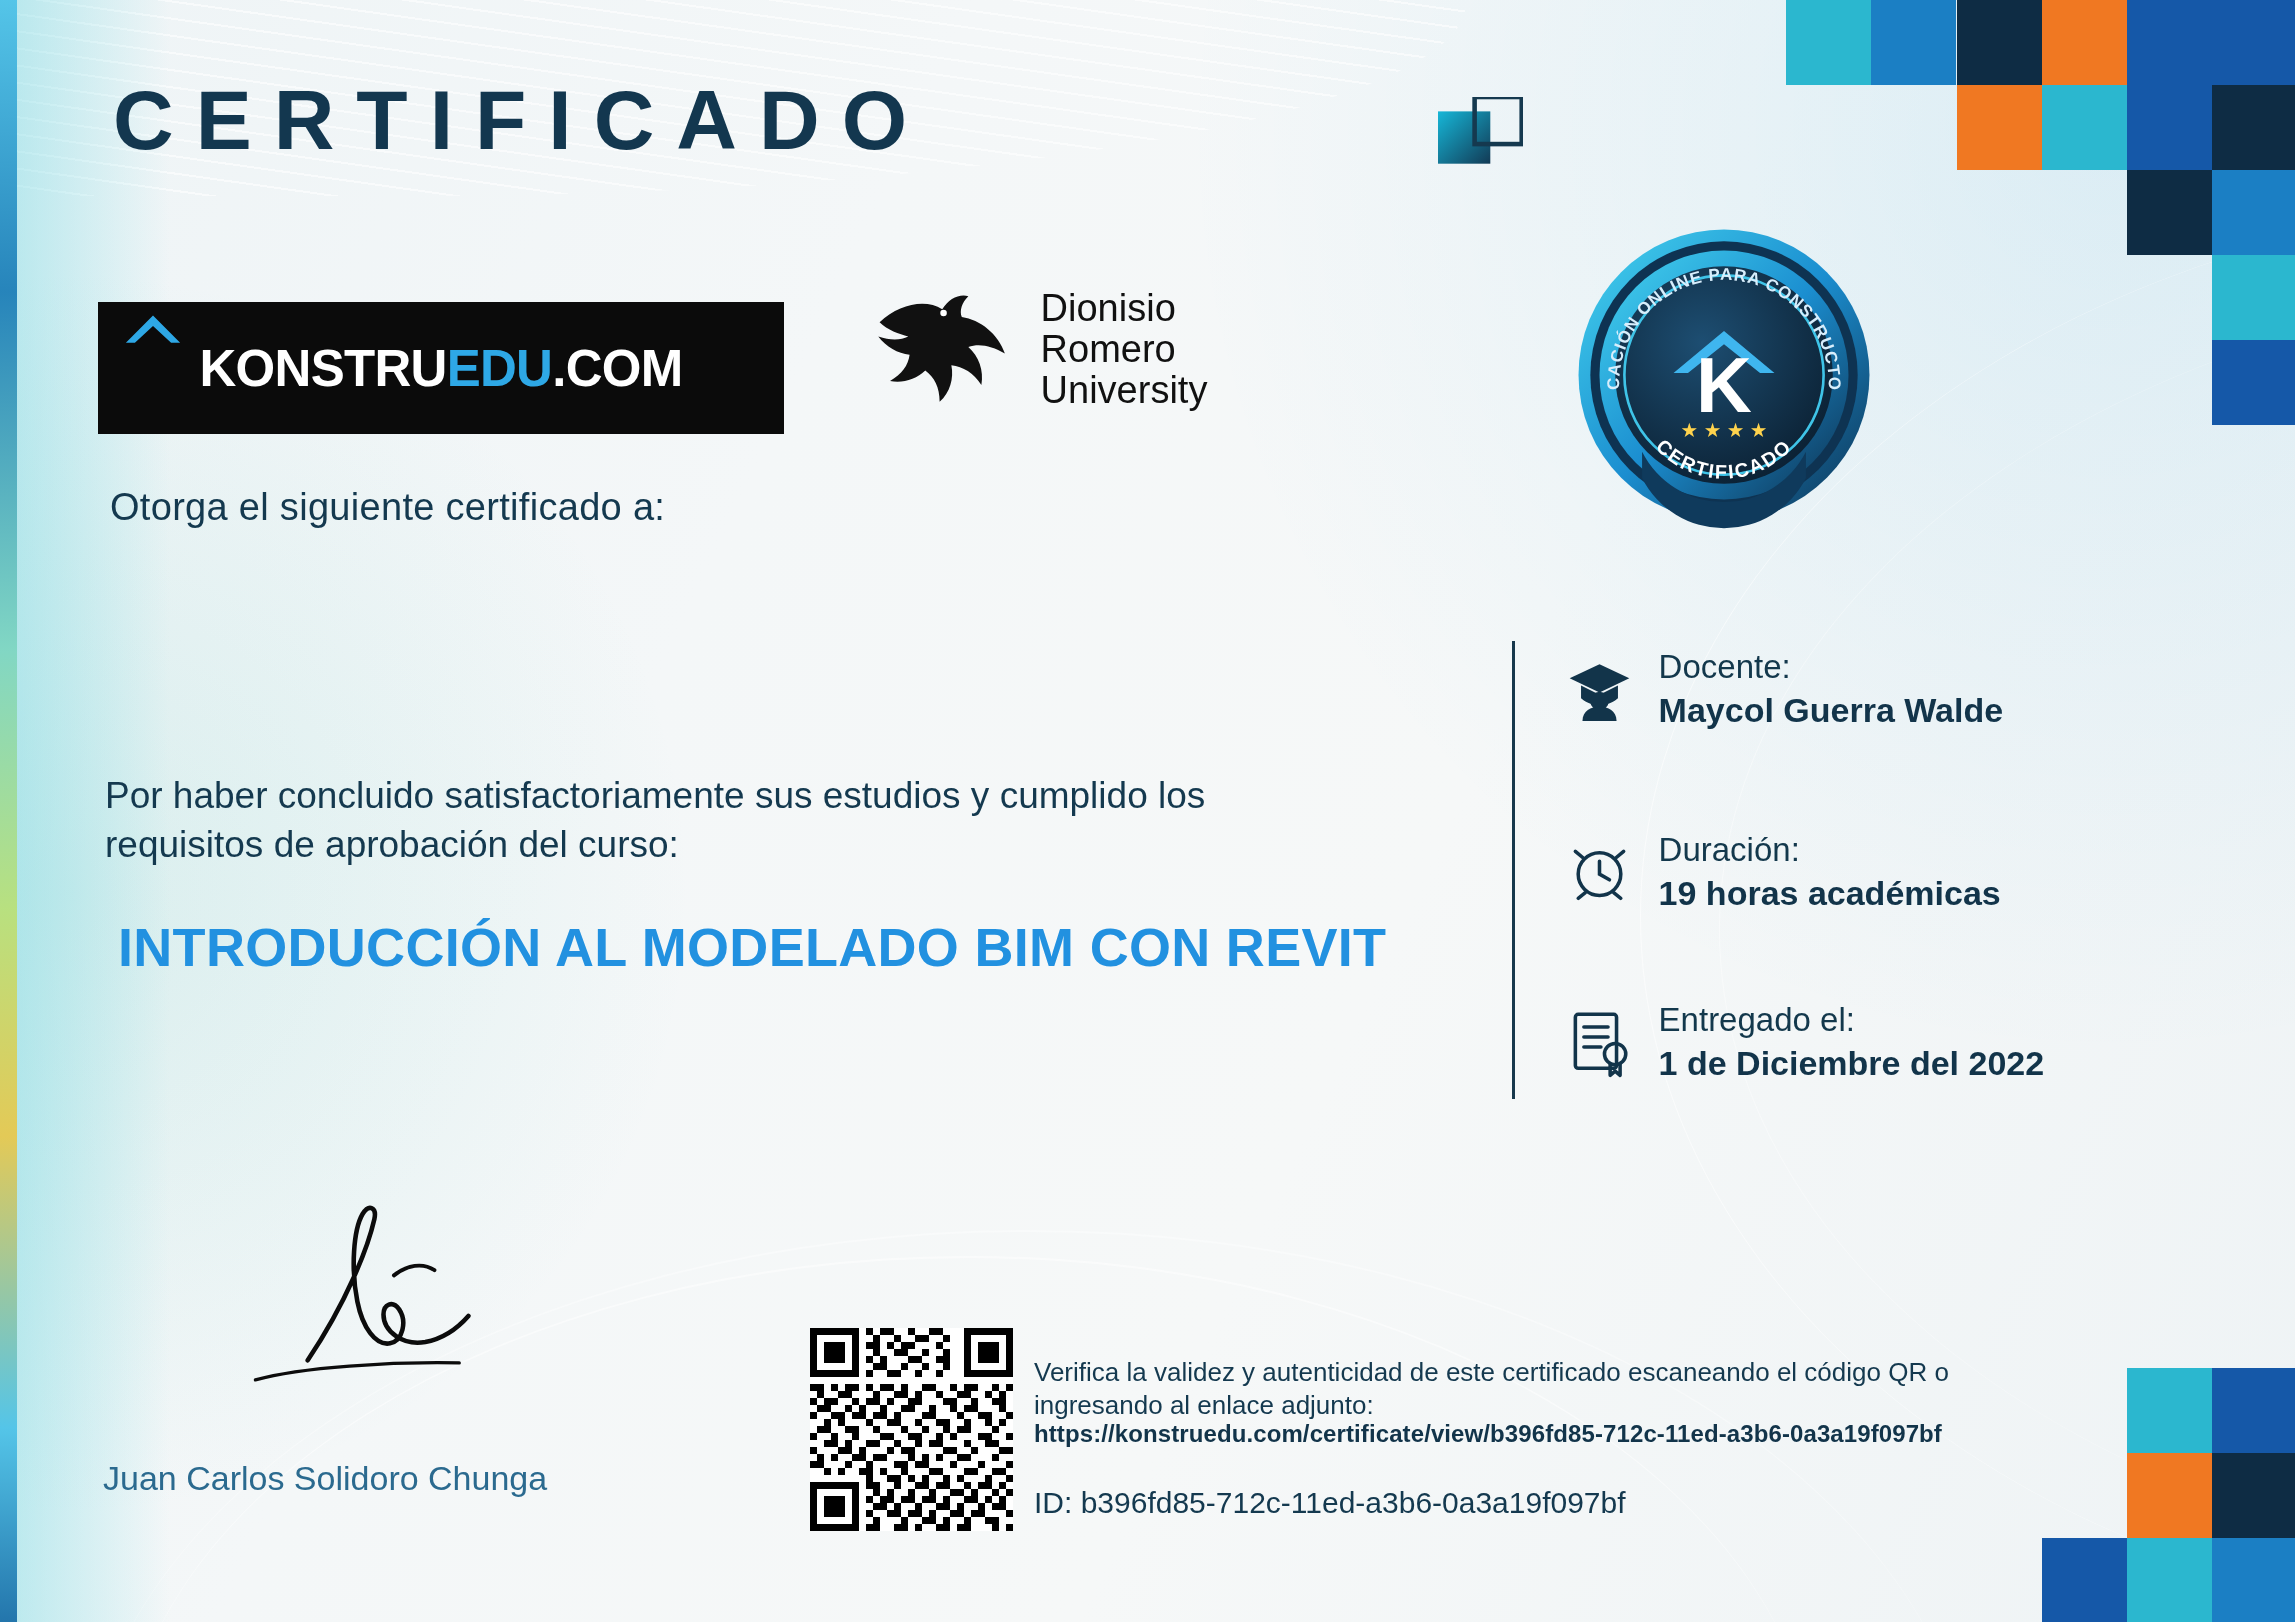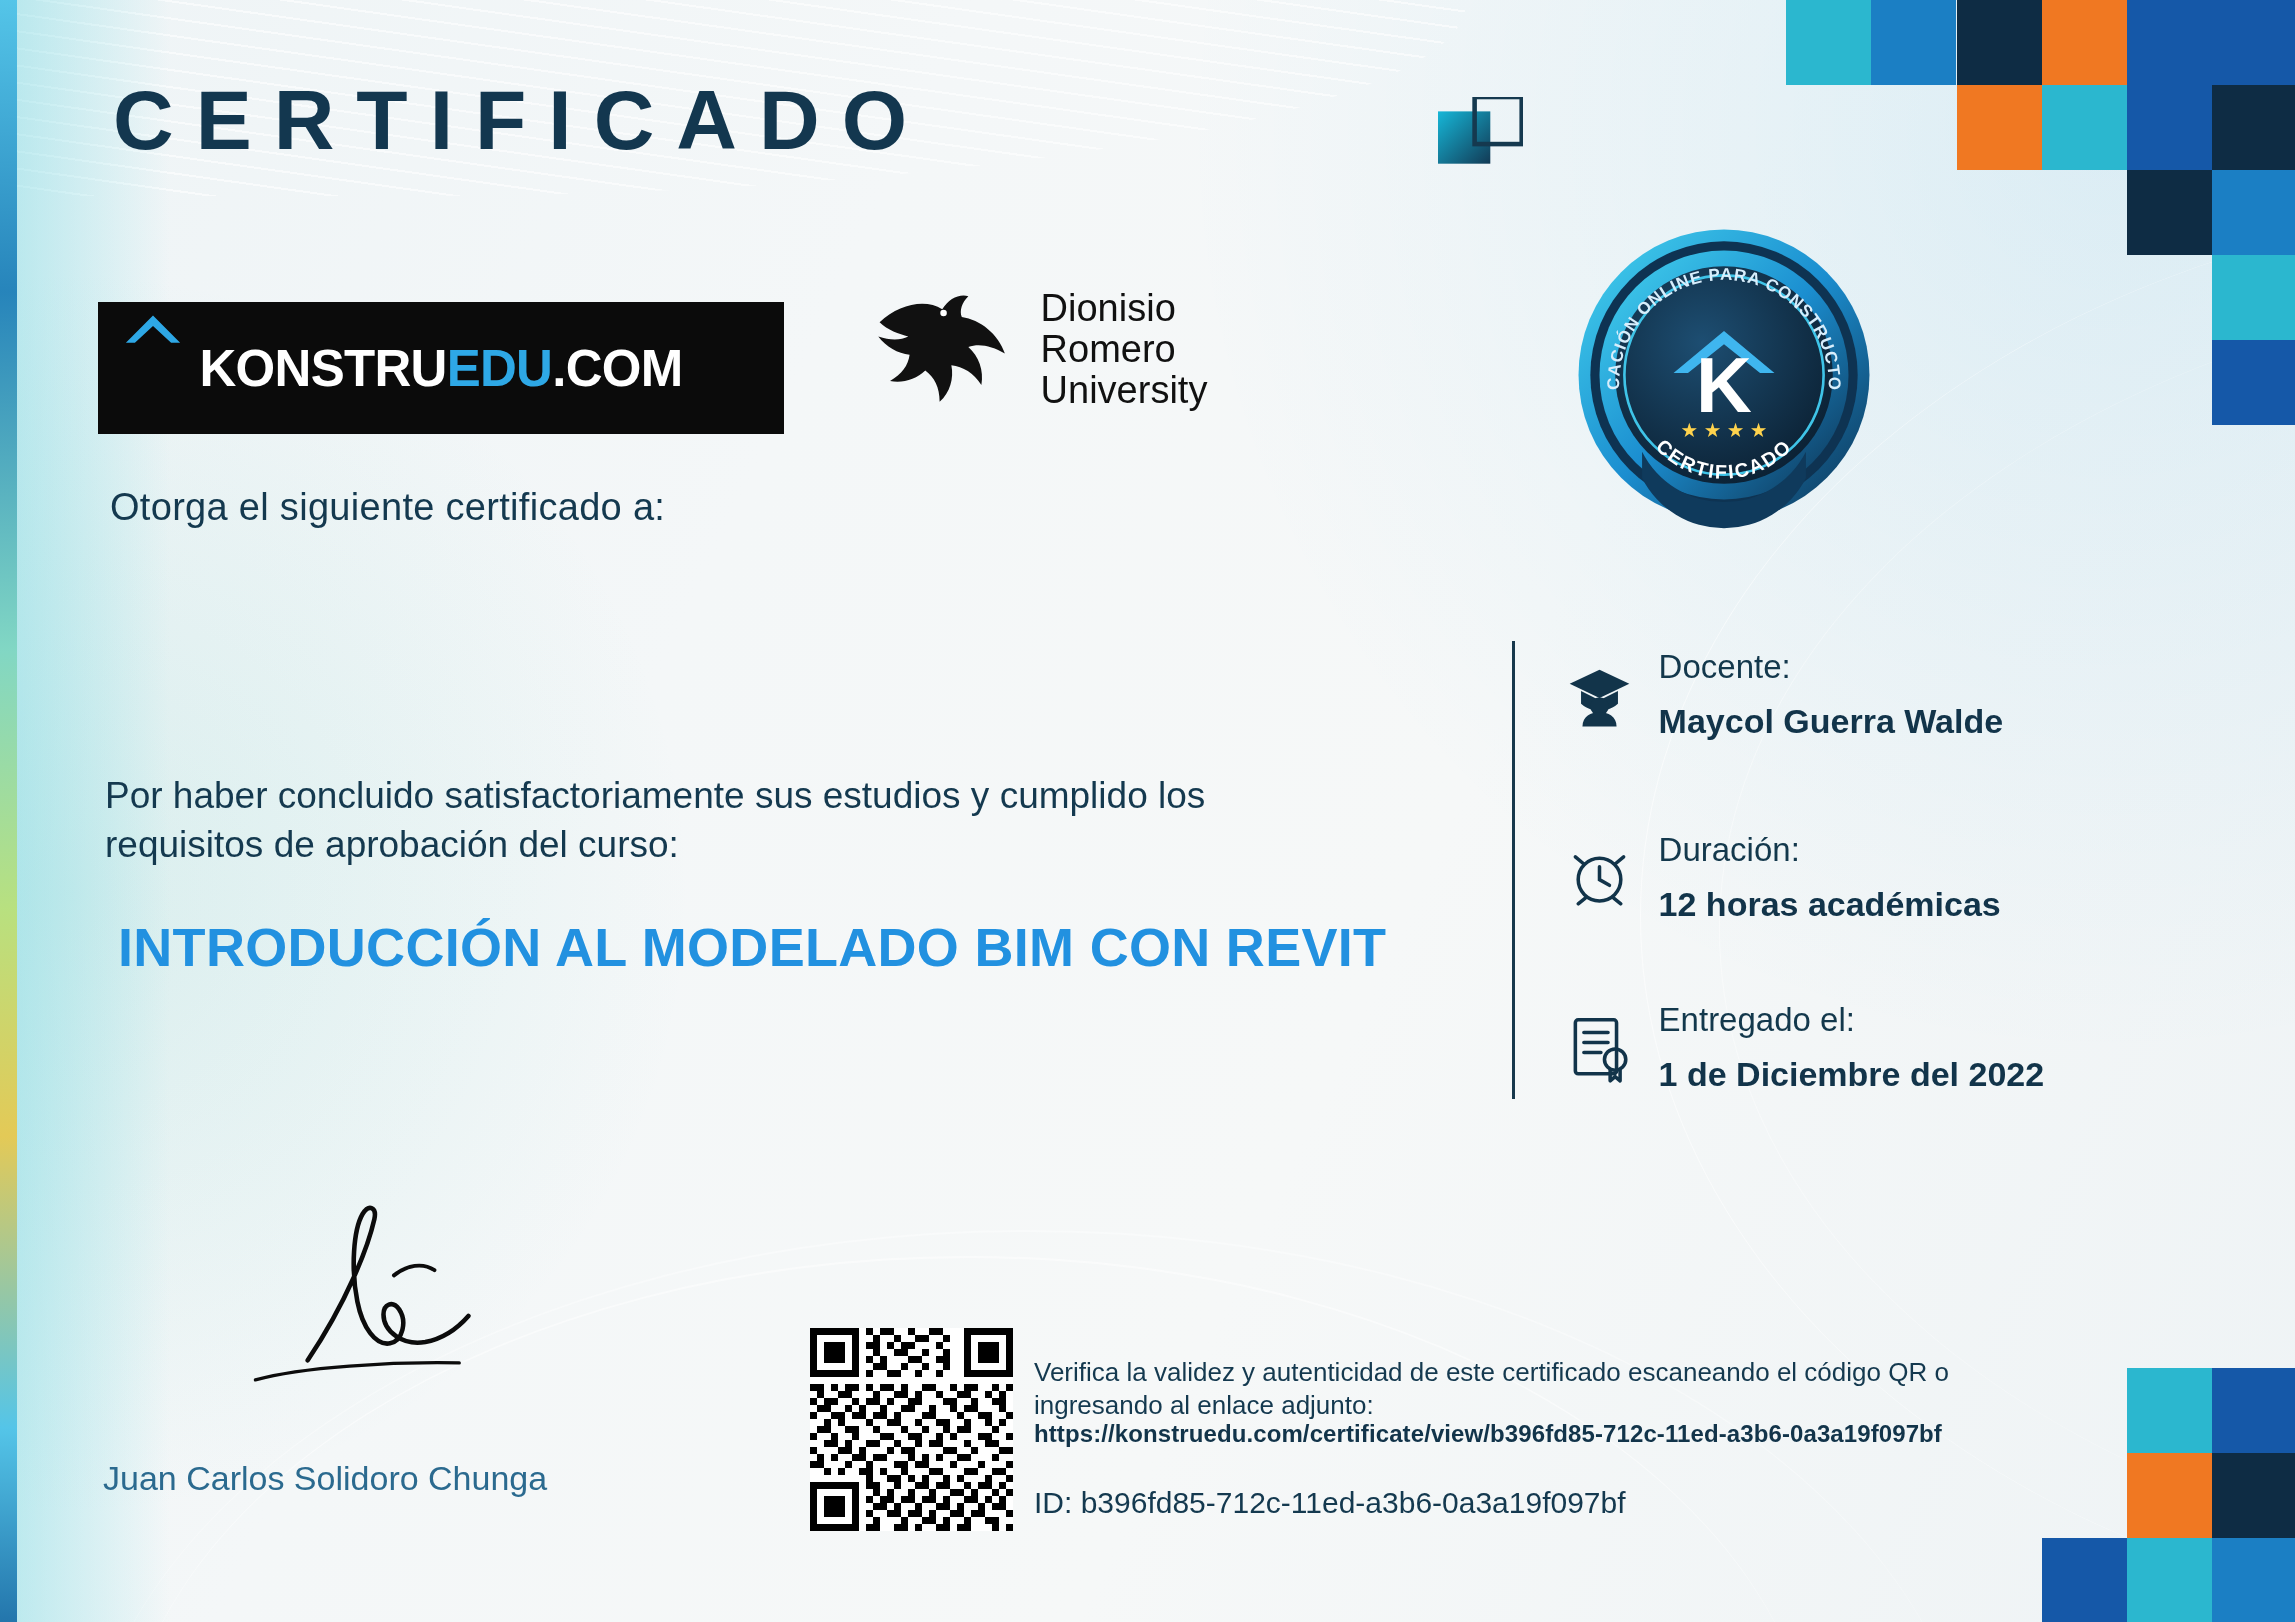--- a/index.html
+++ b/index.html
@@ -116,21 +116,21 @@
   }
 
   
   .divider {
     position: absolute; top: 641px; left: 1512px;
     width: 2.6px; height: 458px; background: #17384c;
   }
   .meta { position: absolute; left: 1564px; display: flex; gap: 23.6px; }
   .meta .icon { width: 71px; flex: 0 0 71px; }
   .meta .label { font-size: 33px; color: #13384c; line-height: 1.15; }
-  .meta .value { font-size: 34px; font-weight: 800; color: #12344a; line-height: 1.22; margin-top: 15px; }
+  .meta .value { font-size: 34px; font-weight: 800; color: #12344a; line-height: 1.22; margin-top: 4px; }
   .meta-teacher { top: 648px; }
   .meta-duration { top: 831px; }
   .meta-date { top: 1001px; }
 
   
   .seal { position: absolute; top: 221px; left: 1570px; width: 308px; height: 308px; }
 
   
   .sig-draw { position: absolute; top: 1197px; left: 229px; width: 275px; height: 196px; }
   .sig-name {
@@ -283,21 +283,21 @@
   </div>
 
   <div class="meta meta-duration">
     <svg class="icon" viewBox="0 0 100 100">
       <circle cx="50" cy="52" r="30" fill="none" stroke="#12344a" stroke-width="5"></circle>
       <path d="M50 34 V52 L64 60" fill="none" stroke="#12344a" stroke-width="5" stroke-linecap="round"></path>
       <path d="M16 20 L28 30 M84 20 L72 30 M20 86 L30 78 M80 86 L70 78" stroke="#12344a" stroke-width="5" stroke-linecap="round"></path>
     </svg>
     <div>
       <div class="label">Duración:</div>
-      <div class="value">12 horas académicas</div>
+      <div class="value">19 horas académicas</div>
     </div>
   </div>
 
   <div class="meta meta-date">
     <svg class="icon" viewBox="0 0 100 100">
       <rect x="16" y="10" width="58" height="76" rx="4" fill="none" stroke="#12344a" stroke-width="5"></rect>
       <path d="M28 28 H62 M28 42 H62 M28 56 H52" stroke="#12344a" stroke-width="5" stroke-linecap="round"></path>
       <circle cx="72" cy="66" r="15" fill="none" stroke="#12344a" stroke-width="5"></circle>
       <path d="M65 78 L65 96 L72 90 L79 96 L79 78" fill="none" stroke="#12344a" stroke-width="5" stroke-linejoin="round"></path>
     </svg>

